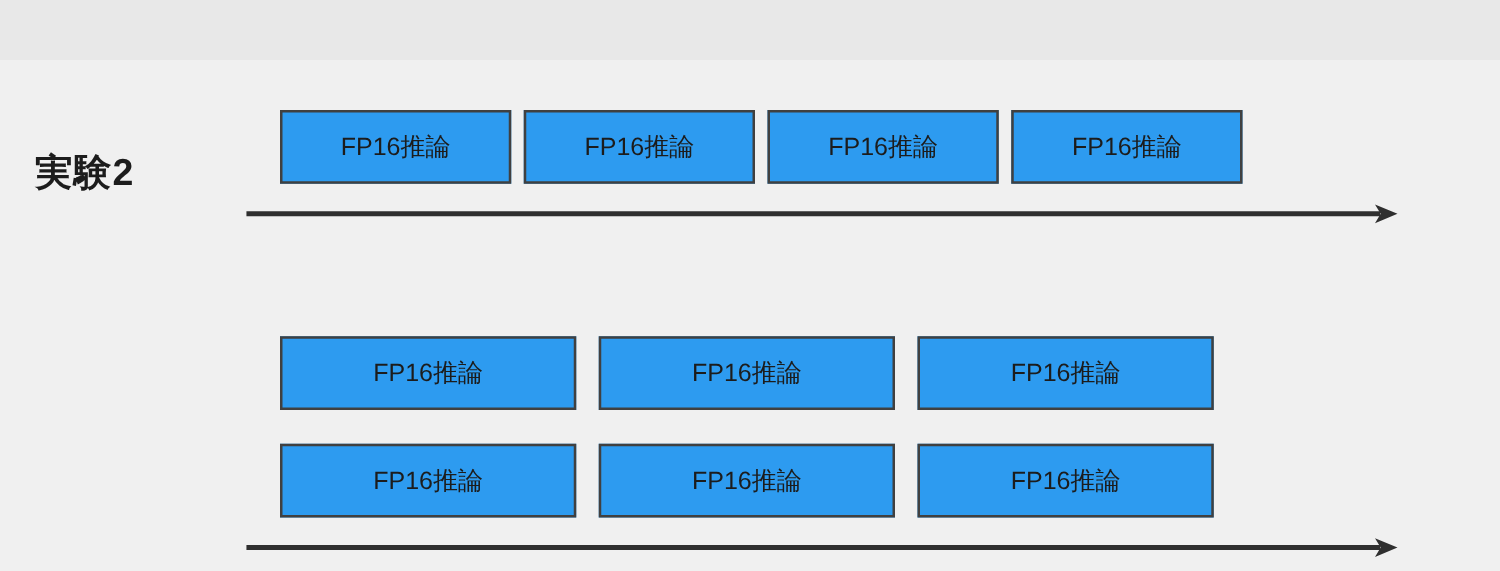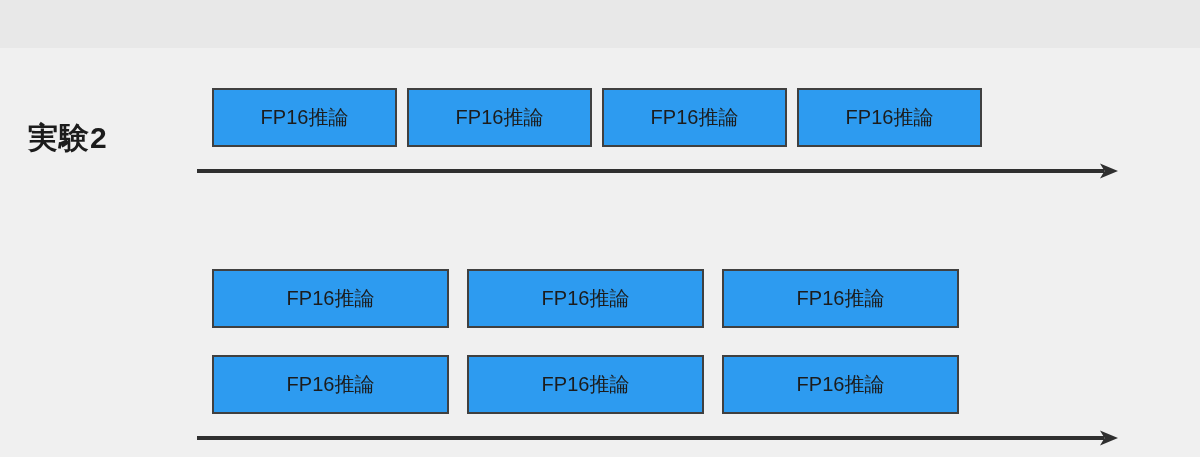--- a/index.html
+++ b/index.html
@@ -21,21 +21,21 @@
     font-weight: 700;
     color: var(--ink, #1C1C1C);
     letter-spacing: 1px;
     white-space: nowrap;
   }
   #label-exp2 { top: 70px; }
   #label-exp3 { top: 270px; }
 
   .box-row {
     position: absolute;
-    left: 212px;
+    left: 224px;
     display: flex;
   }
   #row-exp2   { top: 40px;  gap: 10px; }
   #row-exp3-1 { top: 221px; gap: 18px; }
   #row-exp3-2 { top: 307px; gap: 18px; }
 
   .task-box {
     box-sizing: border-box;
     height: 59px;
     background: var(--box, #2D9BF0);

